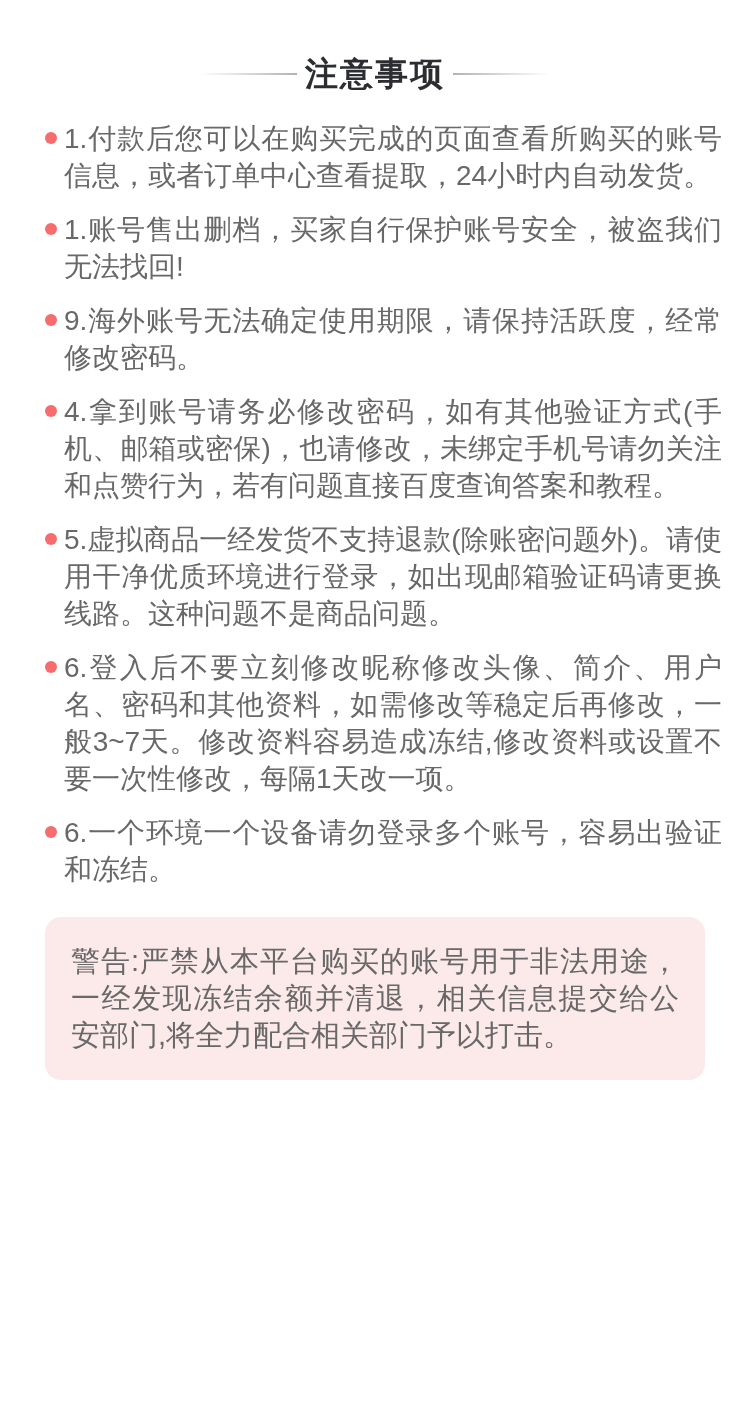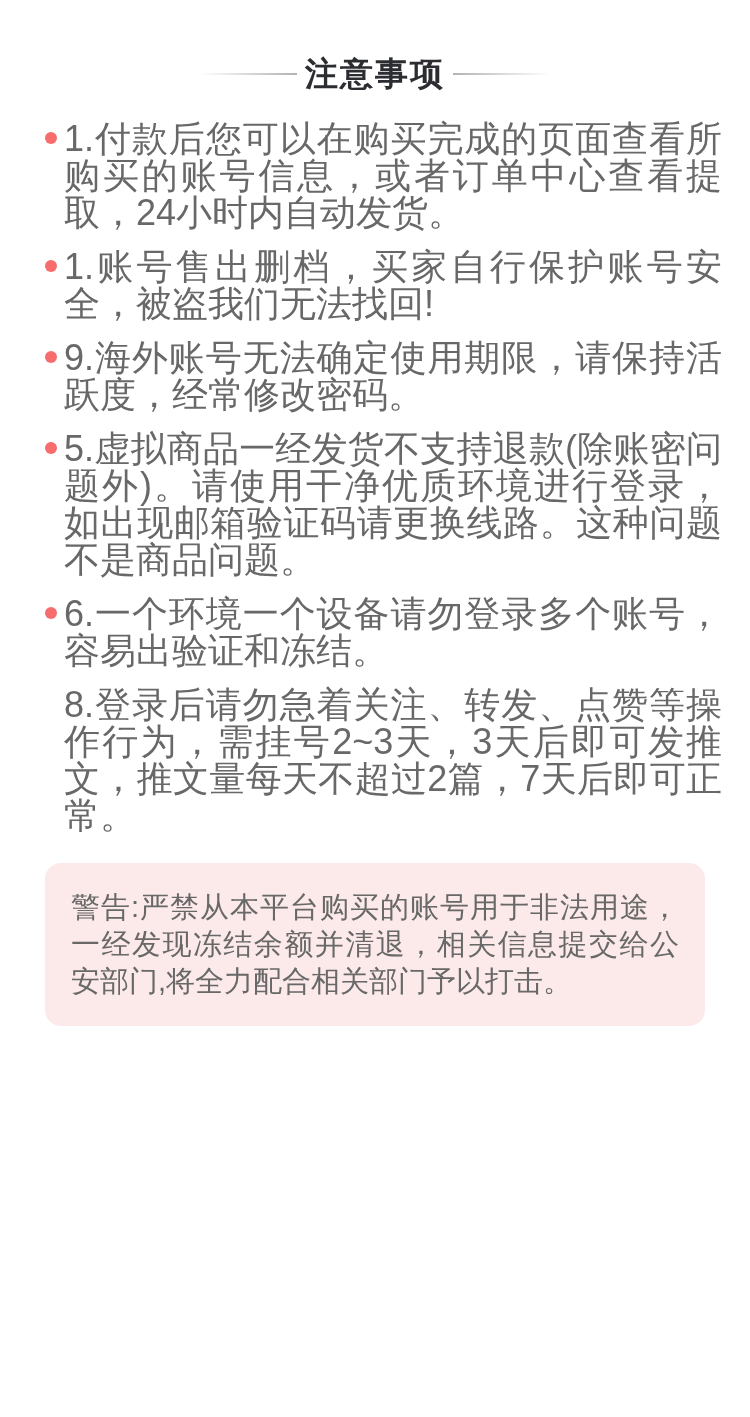--- a/index.html
+++ b/index.html
@@ -47,21 +47,21 @@
   .notes {
     list-style: none;
     margin: 0;
     padding: 0;
   }
   .note {
     position: relative;
     box-sizing: border-box;
     padding: 0 28px 0 64px;
     margin-bottom: 17px;
-    font-size: 36px;
+    font-size: 28px;
     line-height: 37px;
     color: #686868;
     text-align: justify;
     word-break: break-all;
   }
   .bullet {
     position: absolute;
     left: 45px;
     top: 12px;
     width: 12px;
@@ -101,29 +101,33 @@
     <li class="note">
       <span class="bullet"></span>
       <span>1.账号售出删档，买家自行保护账号安全，被盗我们无法找回!</span>
     </li>
     <li class="note">
       <span class="bullet"></span>
       <span>9.海外账号无法确定使用期限，请保持活跃度，经常修改密码。</span>
     </li>
     <li class="note">
       <span class="bullet"></span>
+      <span>4.拿到账号请务必修改密码，如有其他验证方式(手机、邮箱或密保)，也请修改，未绑定手机号请勿关注和点赞行为，若有问题直接百度查询答案和教程。</span>
+    </li>
+    <li class="note">
+      <span class="bullet"></span>
       <span>5.虚拟商品一经发货不支持退款(除账密问题外)。请使用干净优质环境进行登录，如出现邮箱验证码请更换线路。这种问题不是商品问题。</span>
     </li>
     <li class="note">
       <span class="bullet"></span>
-      <span>6.一个环境一个设备请勿登录多个账号，容易出验证和冻结。</span>
+      <span>6.登入后不要立刻修改昵称修改头像、简介、用户名、密码和其他资料，如需修改等稳定后再修改，一般3~7天。修改资料容易造成冻结,修改资料或设置不要一次性修改，每隔1天改一项。</span>
     </li>
     <li class="note">
-      
-      <span>8.登录后请勿急着关注、转发、点赞等操作行为，需挂号2~3天，3天后即可发推文，推文量每天不超过2篇，7天后即可正常。</span>
+      <span class="bullet"></span>
+      <span>6.一个环境一个设备请勿登录多个账号，容易出验证和冻结。</span>
     </li>
   </ul>
 
   <div class="warning-box">
     <span>警告:严禁从本平台购买的账号用于非法用途，一经发现冻结余额并清退，相关信息提交给公安部门,将全力配合相关部门予以打击。</span>
   </div>
 
 </div>
 
 </body></html>

